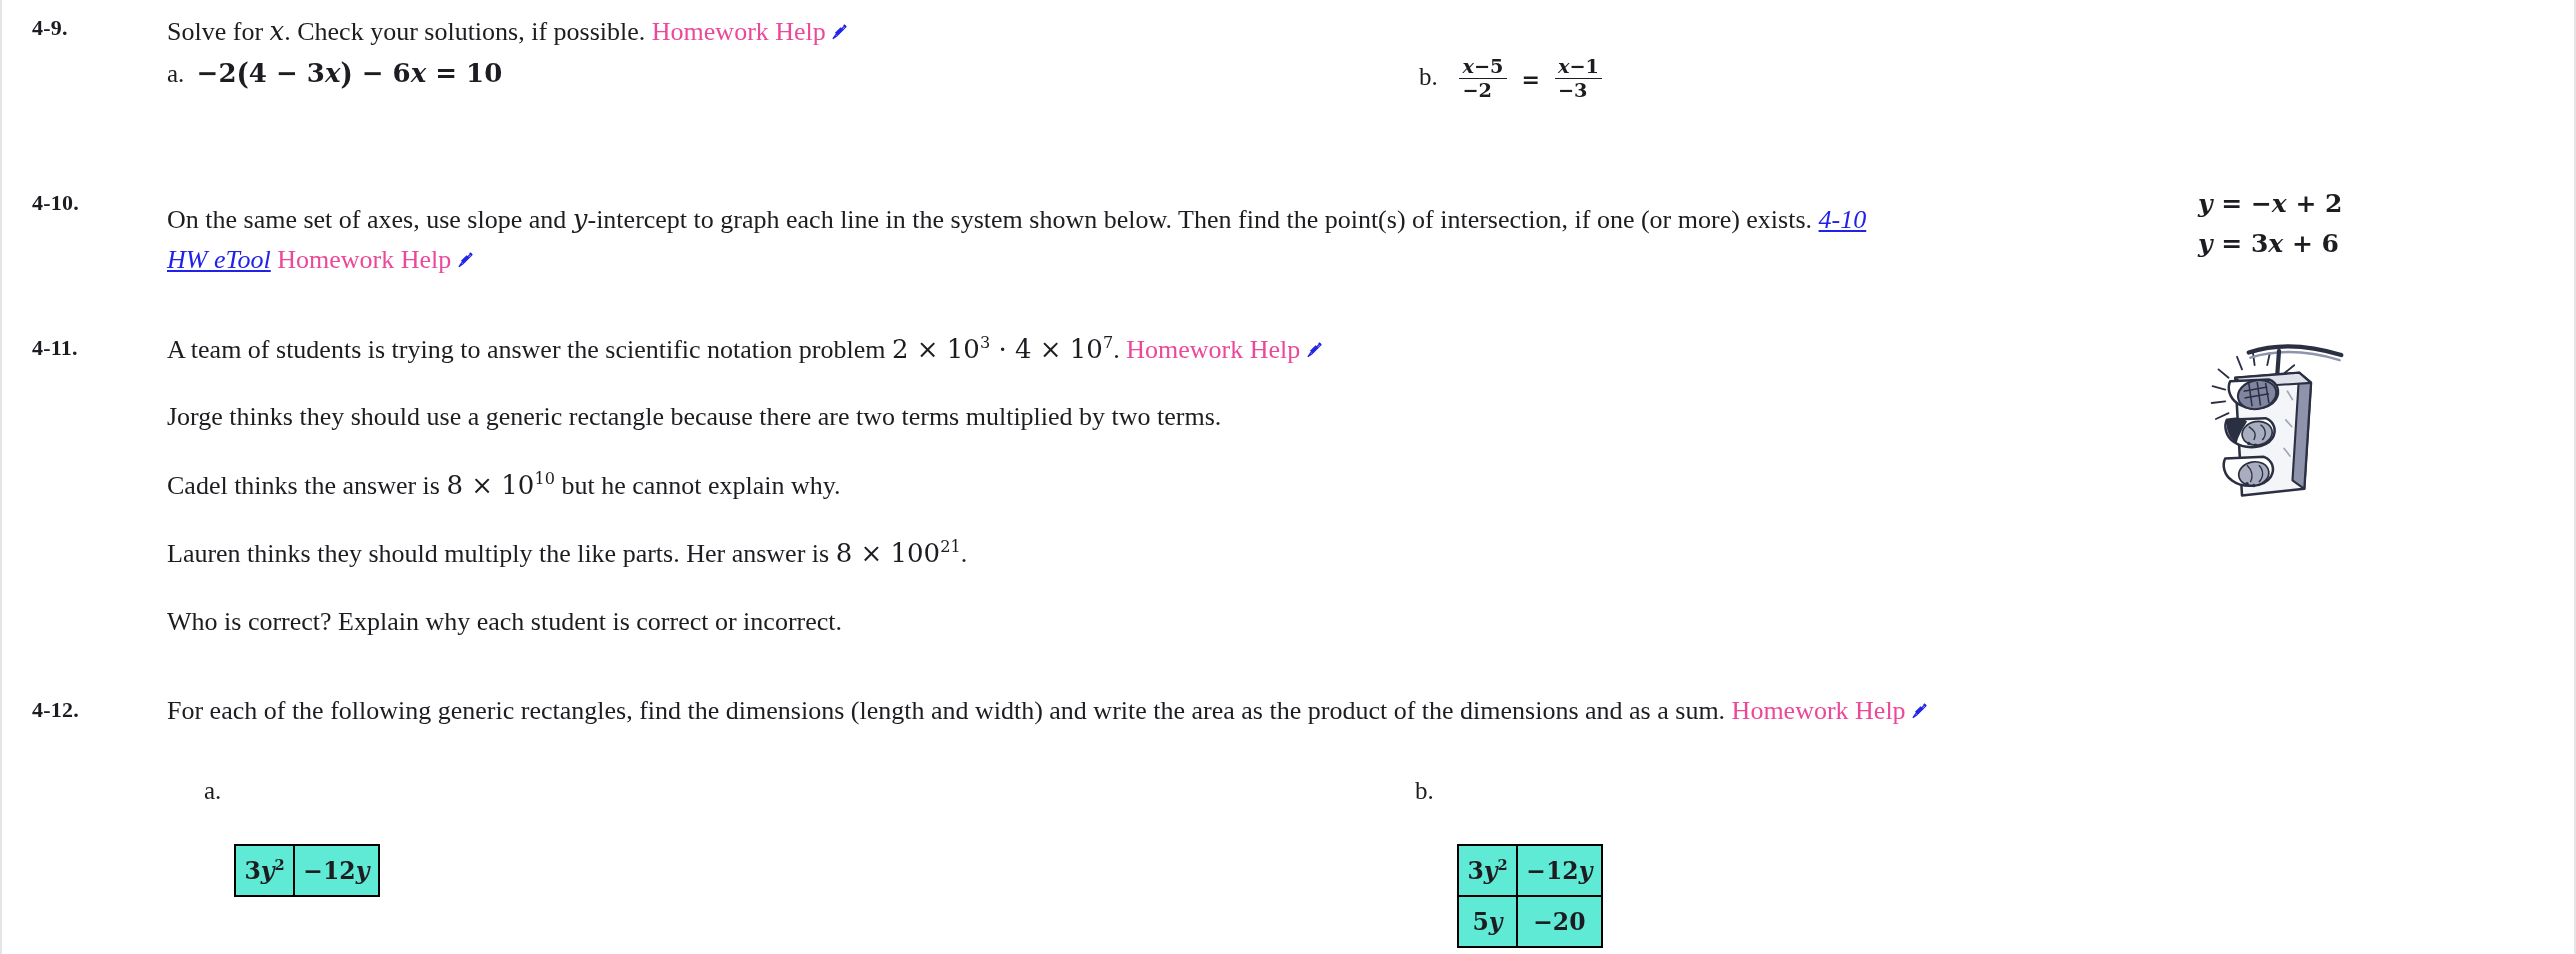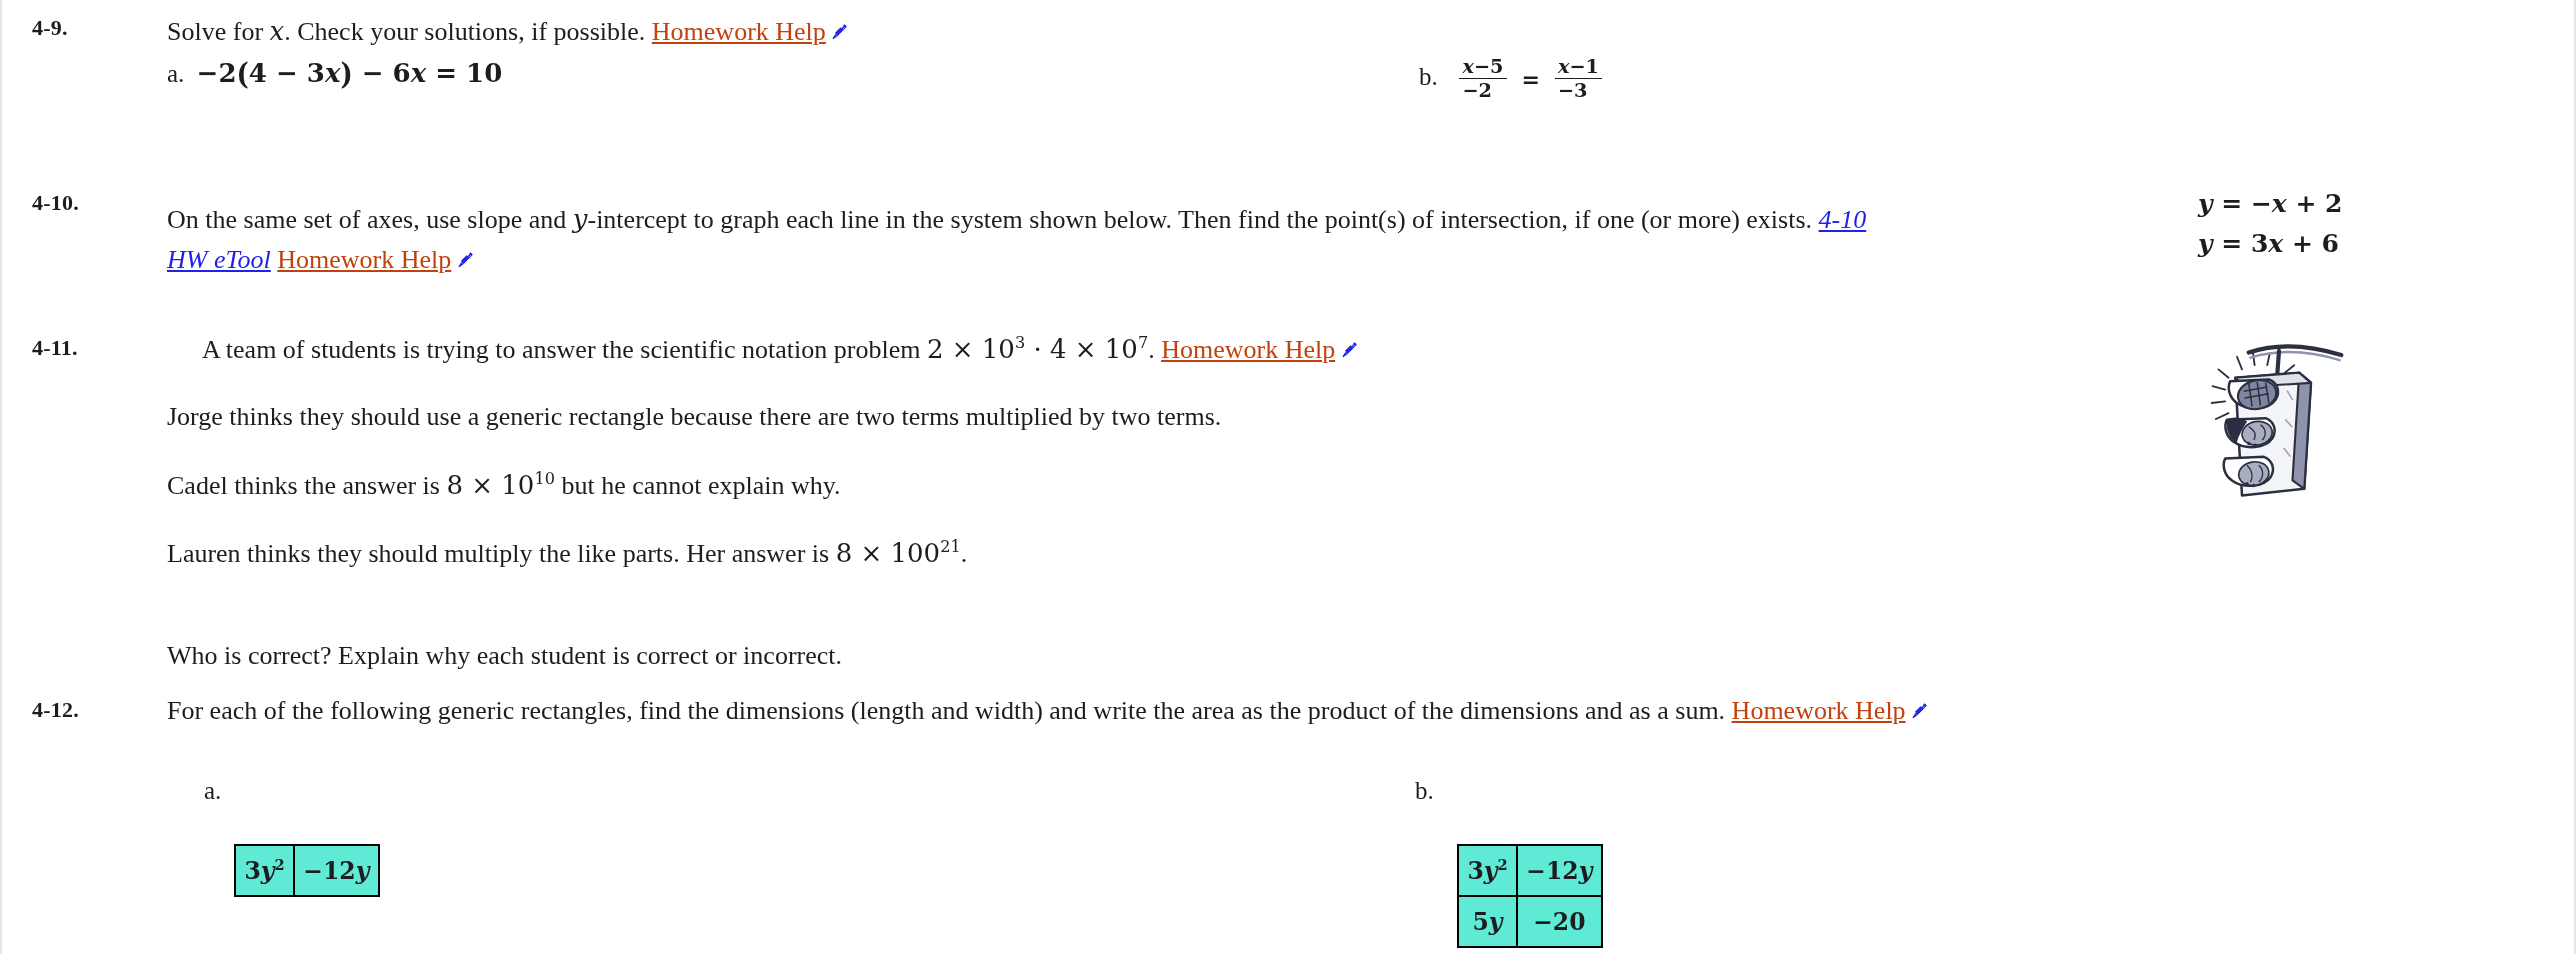--- a/index.html
+++ b/index.html
@@ -49,22 +49,21 @@
     line-height: 39px;
   }
   .para {
     font-size: 26px;
     line-height: 34px;
     margin: 0;
   }
 
   
   .lnk {
-    color: #c2410c;
-    text-decoration: underline;
+    color: #ec4899;
     white-space: nowrap;
     cursor: pointer;
   }
   .lnk-italic {
     color: #2022e8;
     text-decoration: underline;
     font-style: italic;
     cursor: pointer;
     white-space: nowrap;
   }
@@ -219,41 +218,41 @@
 
     <div class="system" style="left:2196px; top:-3.4px;">
       <div><span class="mi">y</span> = −<span class="mi">x</span> + 2</div>
       <div><span class="mi">y</span> = 3<span class="mi">x</span> + 6</div>
     </div>
   </div>
 
   <div class="problem" style="top:332px;">
     <div class="prob-num">4-11.</div>
 
-    <div class="prob-body" style="width:1949px; line-height:34px;margin-left:35px;">
+    <div class="prob-body" style="width:1949px; line-height:34px;">
       <span>A team of students is trying to answer the scientific notation problem </span><span class="minline">2 × 10<sup class="exp">3</sup> · 4 × 10<sup class="exp">7</sup></span><span>. </span><a class="lnk">Homework Help</a><span class="pencil"><svg width="18.5" height="18.5" viewBox="0 0 24 24">
               <g fill="none" stroke="#2022e8" stroke-width="1.6">
                 <path d="M20.5 3.5 L8.5 15.5 L5 20.5 L10 17 L22 5 Z" fill="#ffffff"></path>
                 <path d="M16.8 7.2 L9.5 14.5 M18 8.4 L10.7 15.7 M15.6 6 L8.3 13.3"></path>
                 <path d="M19.2 2.4 L21.6 4.8" stroke-width="2.2"></path>
               </g>
             </svg></span>
     </div>
 
     <div class="prob-body para" style="top:68px; width:1932px;">Jorge thinks they should use a generic rectangle because there are two terms multiplied by two terms.</div>
 
     <div class="prob-body para" style="top:136px; width:1932px;">
       <span>Cadel thinks the answer is </span><span class="minline"><span>8 × 10</span><sup class="exp">10</sup></span><span> but he cannot explain why.</span>
     </div>
 
     <div class="prob-body para" style="top:204px; width:1932px;">
       <span>Lauren thinks they should multiply the like parts. Her answer is </span><span class="minline"><span>8 × 100</span><sup class="exp">21</sup></span><span>.</span>
     </div>
 
-    <div class="prob-body para" style="top:273px; width:1932px;margin-top:34px;">Who is correct? Explain why each student is correct or incorrect.</div>
+    <div class="prob-body para" style="top:273px; width:1932px;">Who is correct? Explain why each student is correct or incorrect.</div>
   </div>
 
   <div class="artwork" style="left:2203px; top:339px; width:143px; height:160px;">
     <svg width="143" height="160" viewBox="0 0 170 190">
 
       <g stroke="#2b2f42" stroke-width="2.2" stroke-linecap="round">
         <line x1="28" y1="46" x2="16" y2="36"></line>
         <line x1="24" y1="60" x2="9" y2="56"></line>
         <line x1="24" y1="74" x2="8" y2="76"></line>
         <line x1="28" y1="88" x2="13" y2="95"></line>

